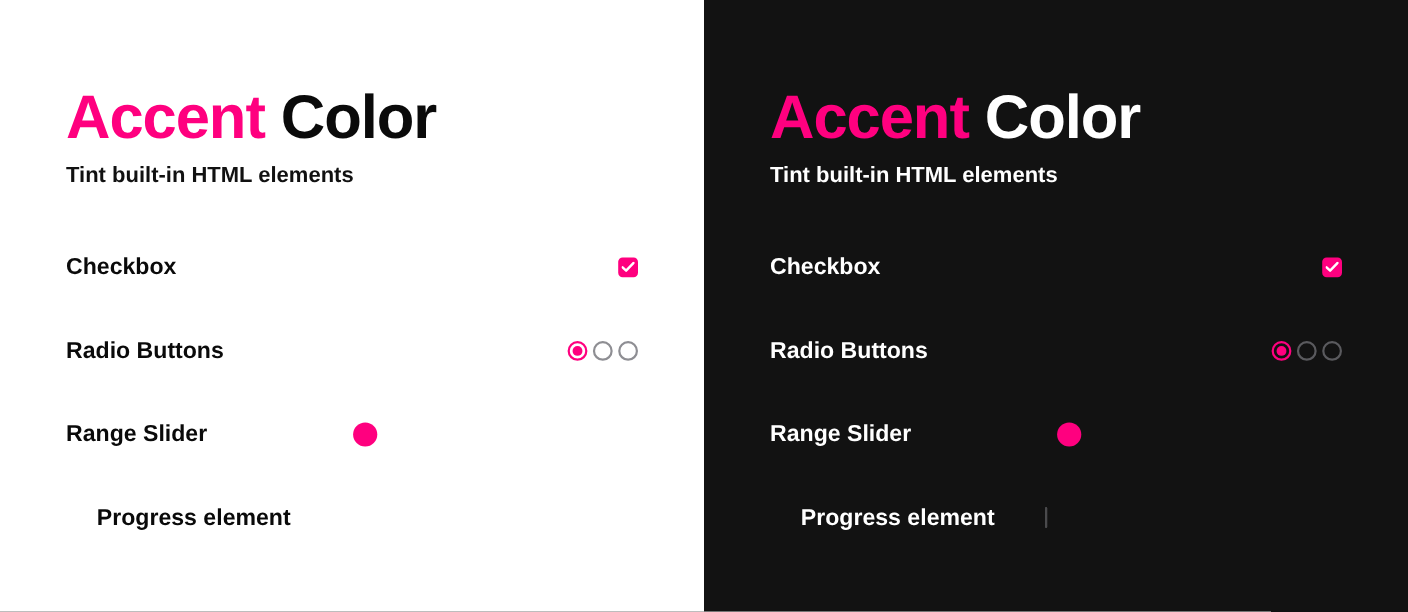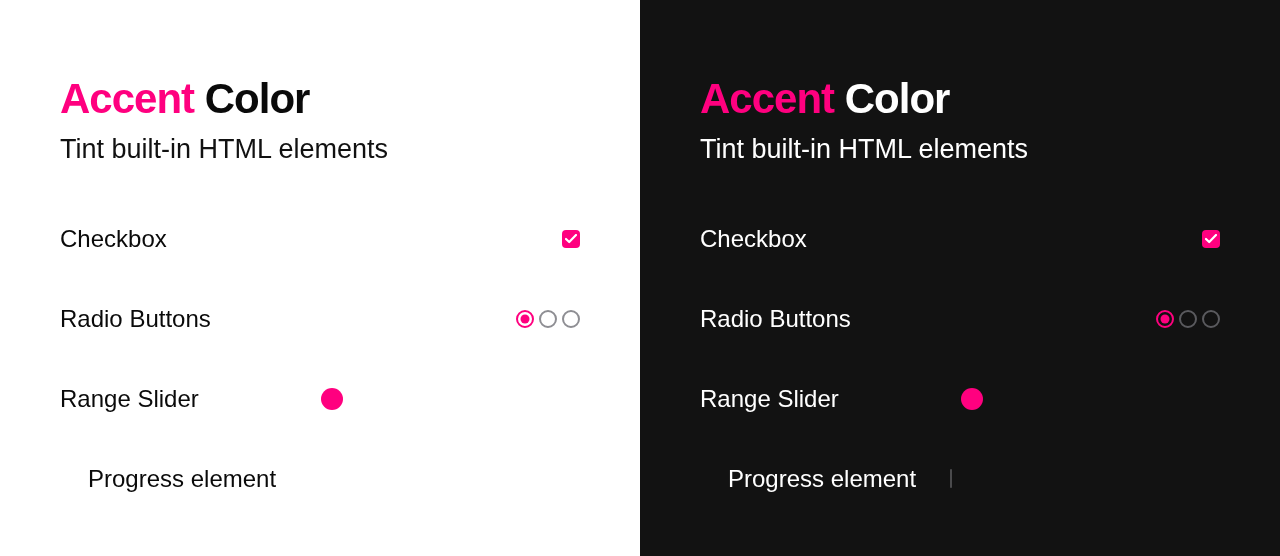--- a/index.html
+++ b/index.html
@@ -17,47 +17,47 @@
     }
     .panel.light {
       background: #ffffff;
       color: #0a0a0a;
     }
     .panel.dark {
       background: #121212;
       color: #ffffff;
     }
     .title {
-      font-size: 42px;
+      font-size: 56px;
       font-weight: 800;
       letter-spacing: -1px;
       line-height: 1;
       margin-bottom: 14px;
     }
     .title .accent {
       color: #ff007f;
     }
     .subtitle {
-      font-size: 27px;
-      font-weight: 400;
+      font-size: 20px;
+      font-weight: 700;
       margin-bottom: 60px;
     }
     .light .subtitle { color: #111111; }
     .dark  .subtitle { color: #ffffff; }
 
     .row {
       display: flex;
       justify-content: space-between;
       align-items: center;
       margin-bottom: 52px;
     }
     .row:last-child { margin-bottom: 0; margin-left: 28px; }
     .label {
-      font-size: 24px;
-      font-weight: 400;
+      font-size: 21px;
+      font-weight: 700;
     }
 
     
     .checkbox {
       width: 18px;
       height: 18px;
       border-radius: 4px;
       background: #ff007f;
       display: flex;
       align-items: center;

